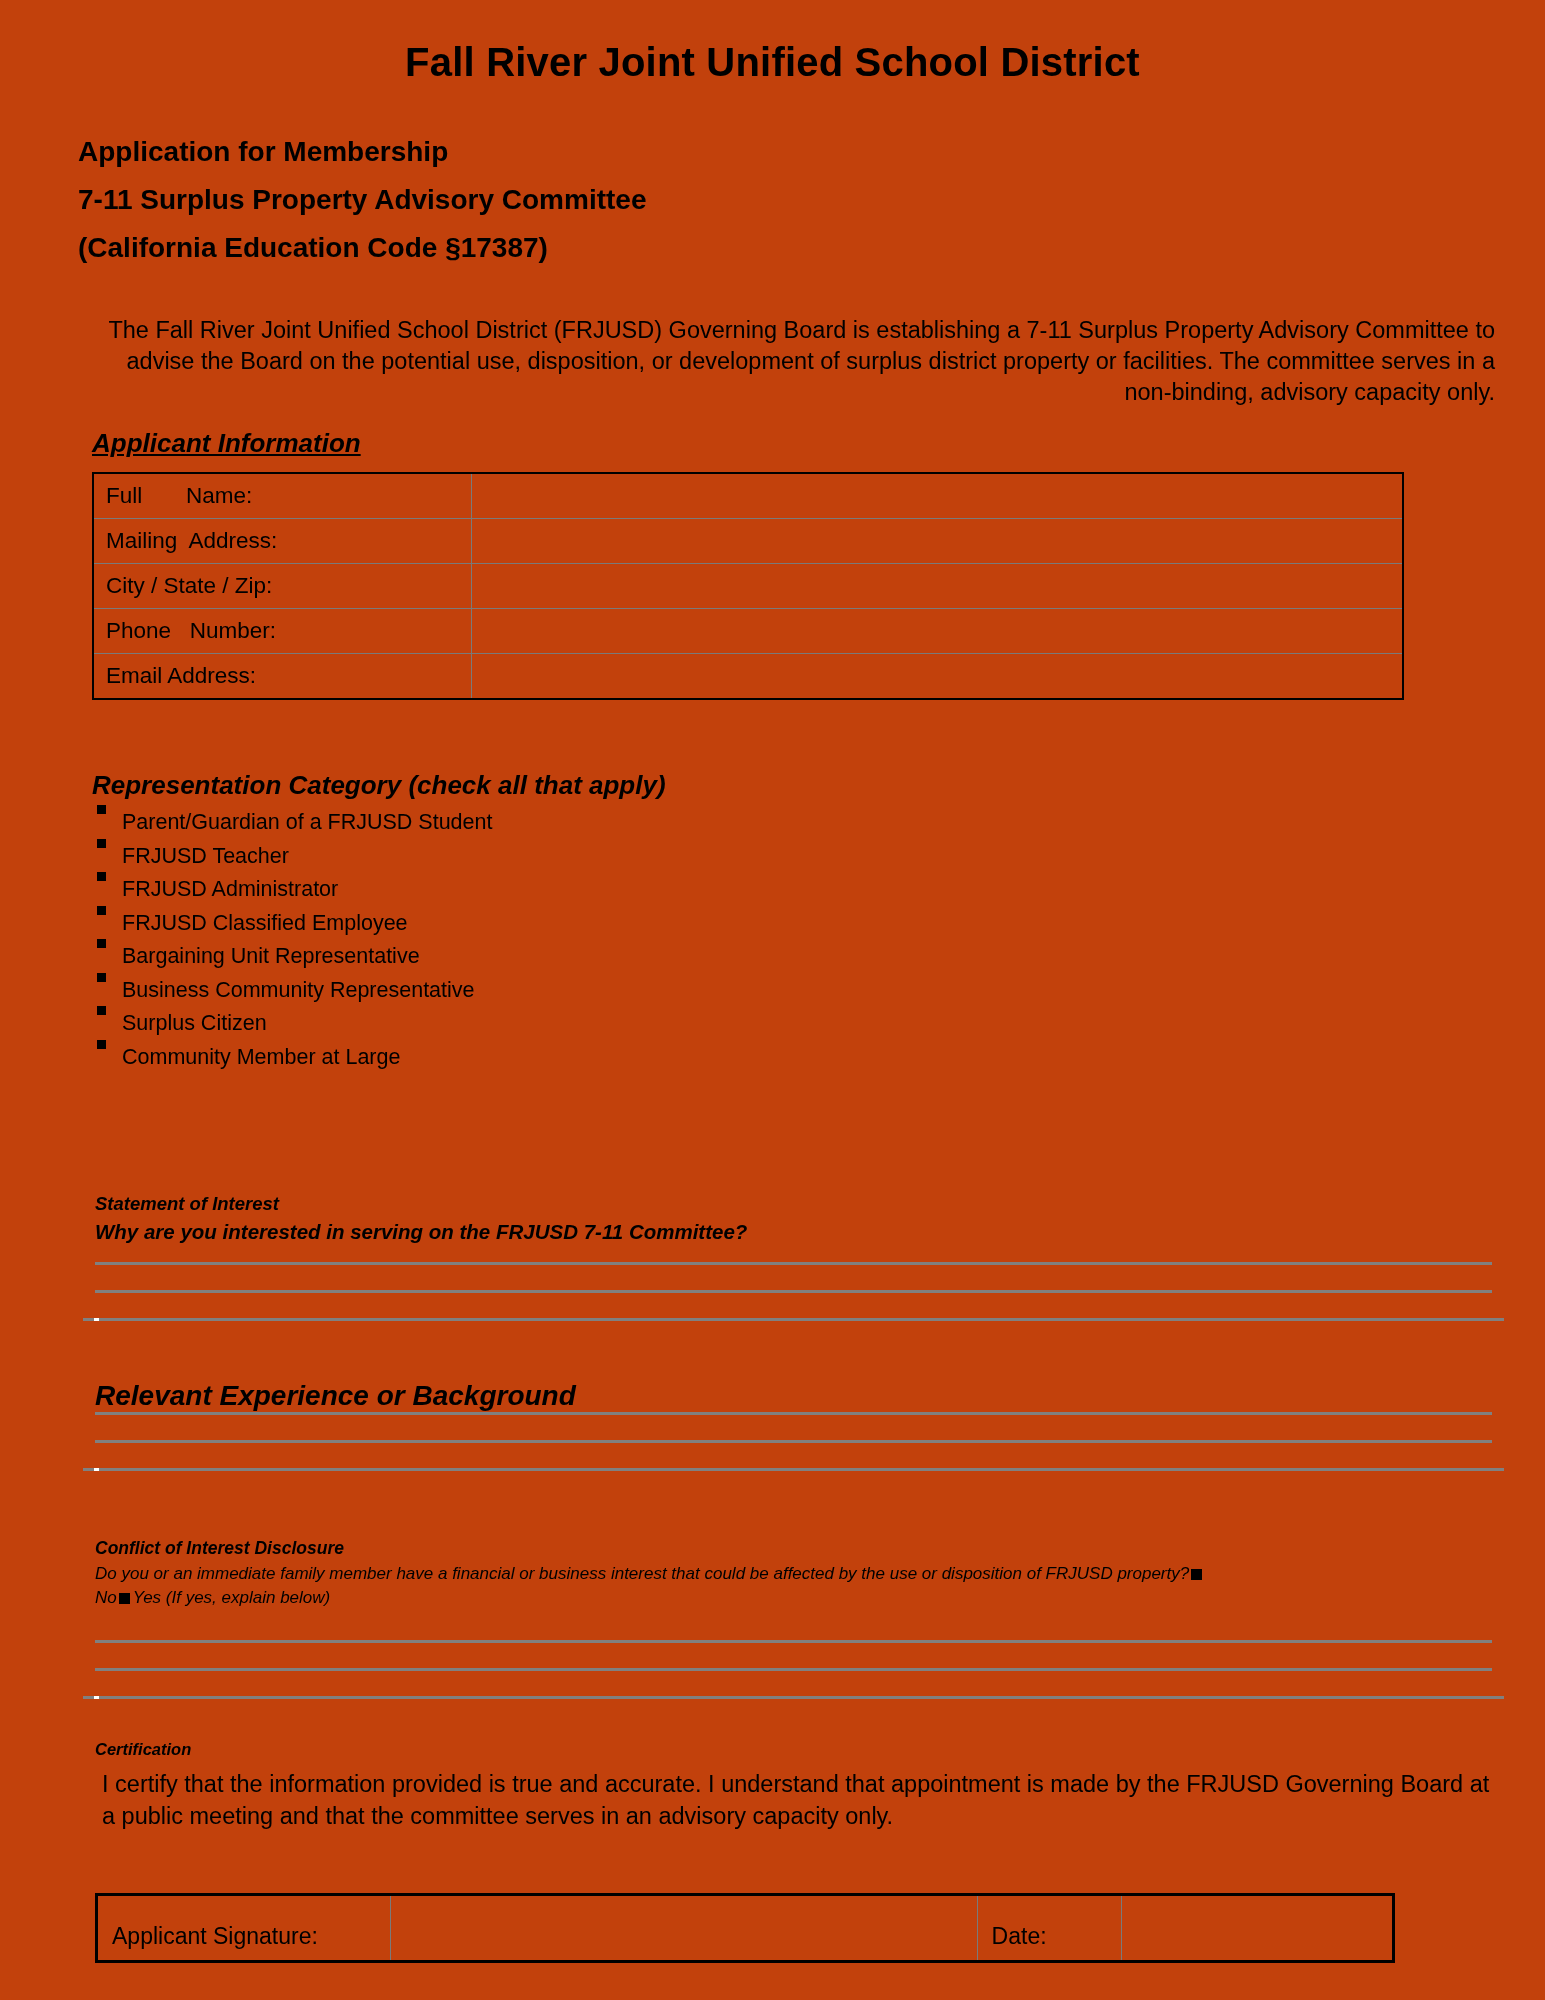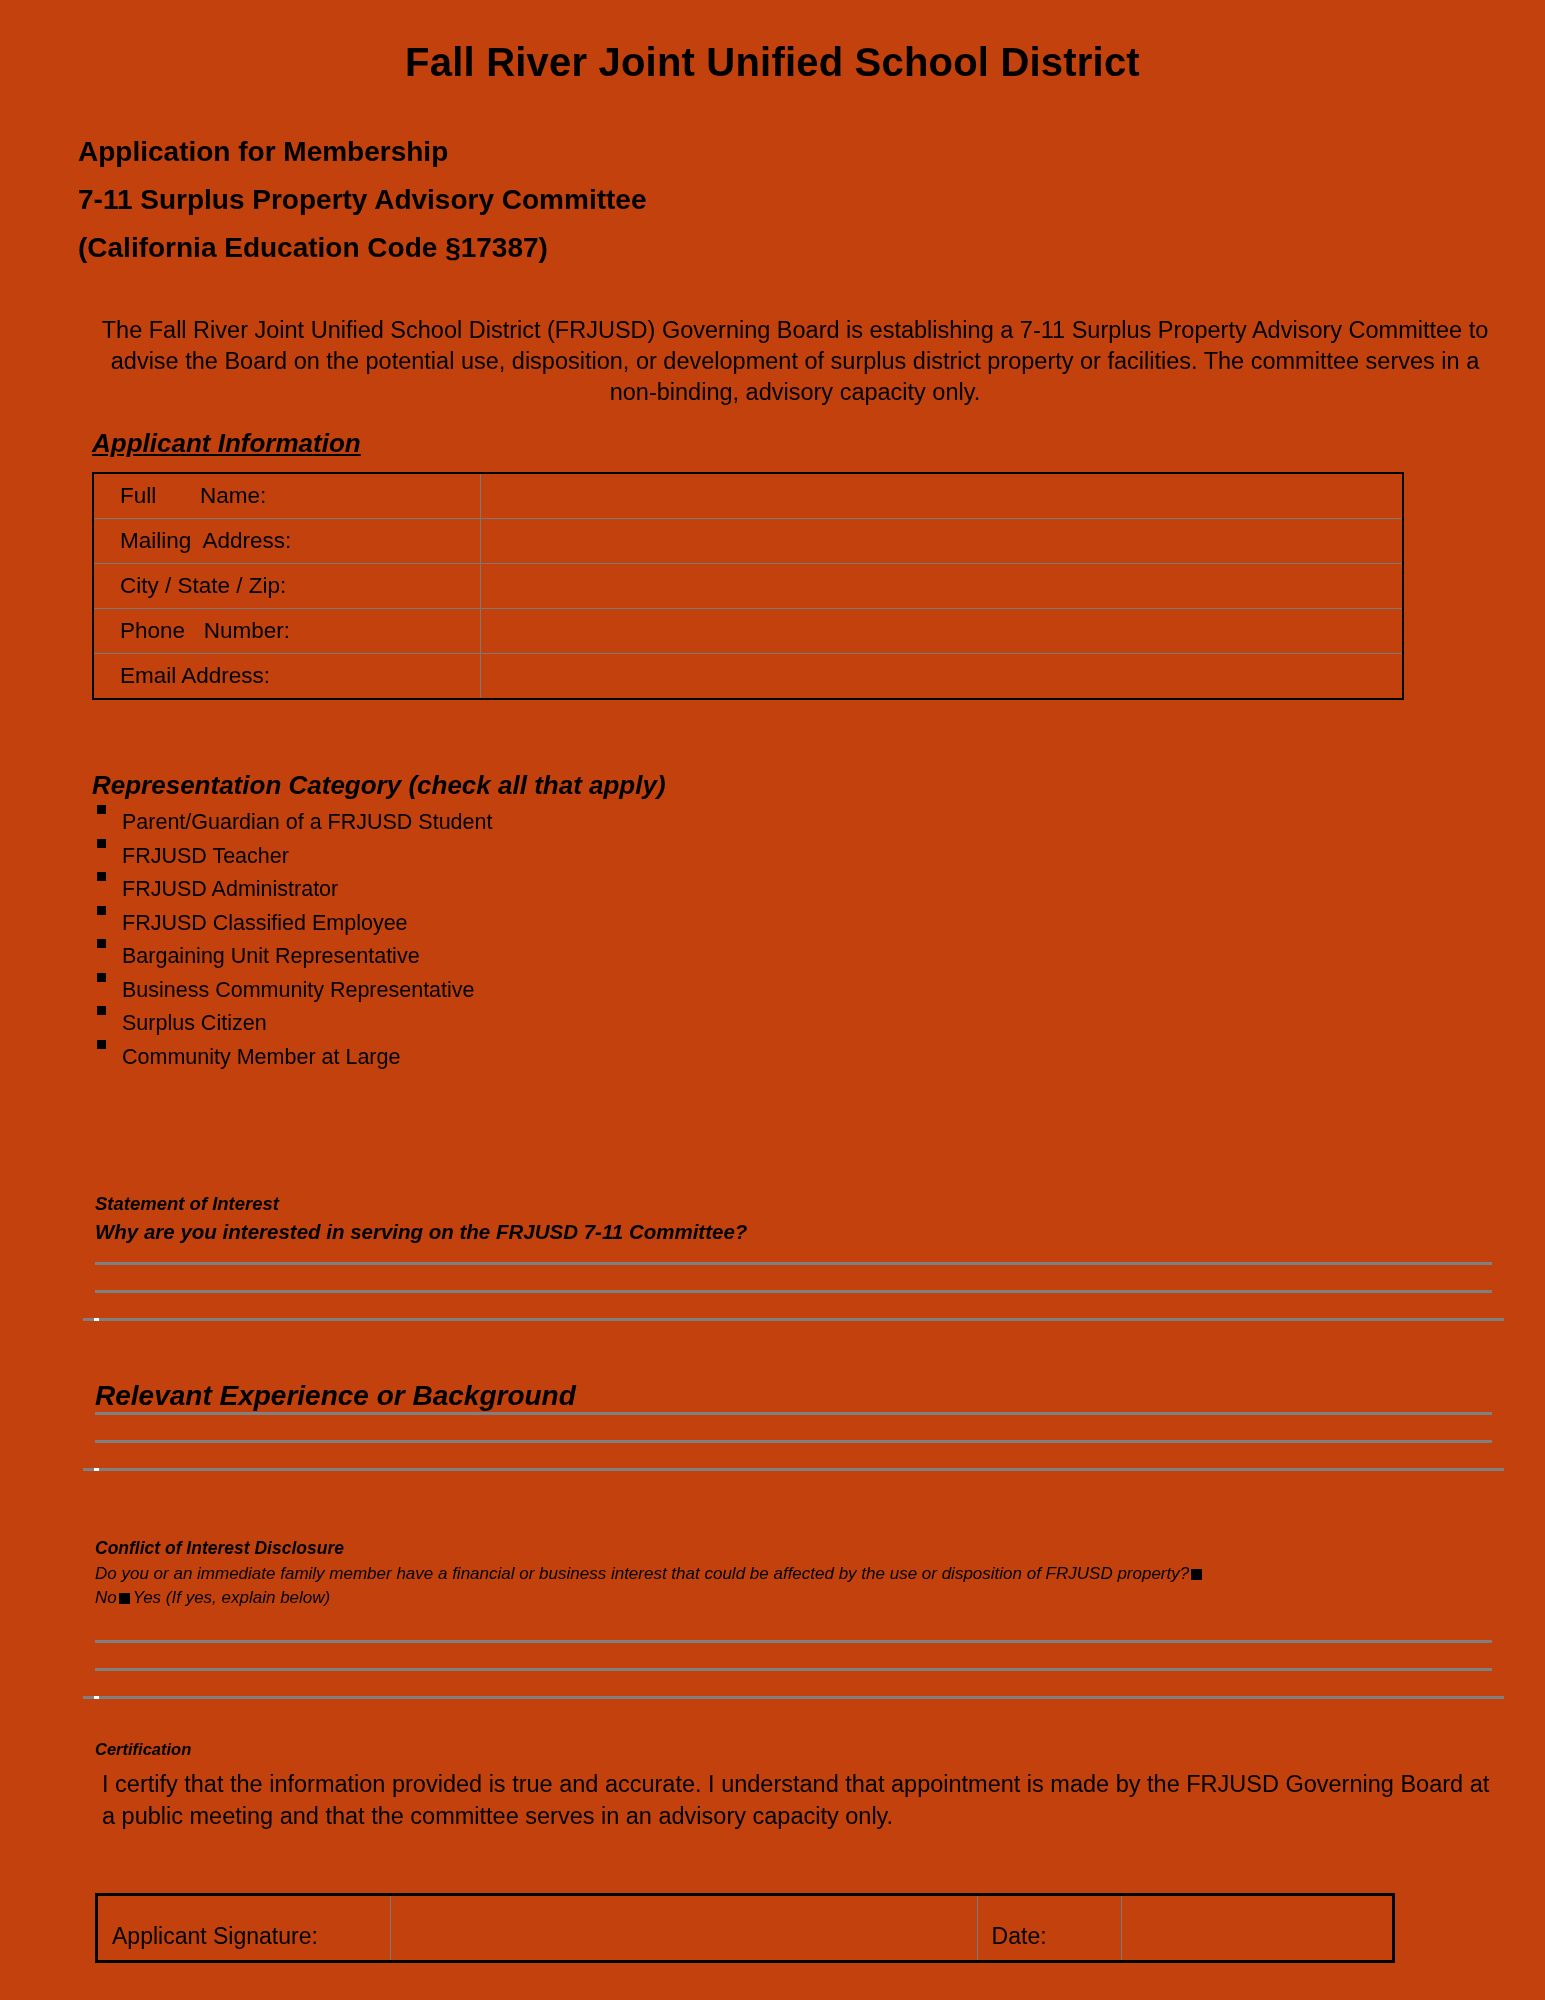--- a/index.html
+++ b/index.html
@@ -45,21 +45,21 @@
   }
 
   
   .intro {
     position: absolute;
     top: 315px;
     left: 95px;
     width: 1400px;
     font-size: 23.5px;
     line-height: 31px;
-    text-align: center;
+    text-align: right;
   }
 
   
   .sec-heading {
     position: absolute;
     font-style: italic;
     font-weight: bold;
   }
   .sec-heading.h-applicant {
     top: 428px;
@@ -106,21 +106,21 @@
     position: absolute;
     top: 472px;
     left: 92px;
     width: 1312px;
     border-collapse: collapse;
     border: 2.5px solid #000000;
   }
   .info-table td {
     border: 1px solid #7a7a7a;
     height: 44px;
-    padding: 0 0 0 26px;
+    padding: 0 0 0 12px;
     font-size: 22.5px;
     vertical-align: middle;
   }
   .info-table td.lbl {
     width: 368px;
     white-space: pre;
   }
   .info-table td.val {
     width: 930px;
   }

